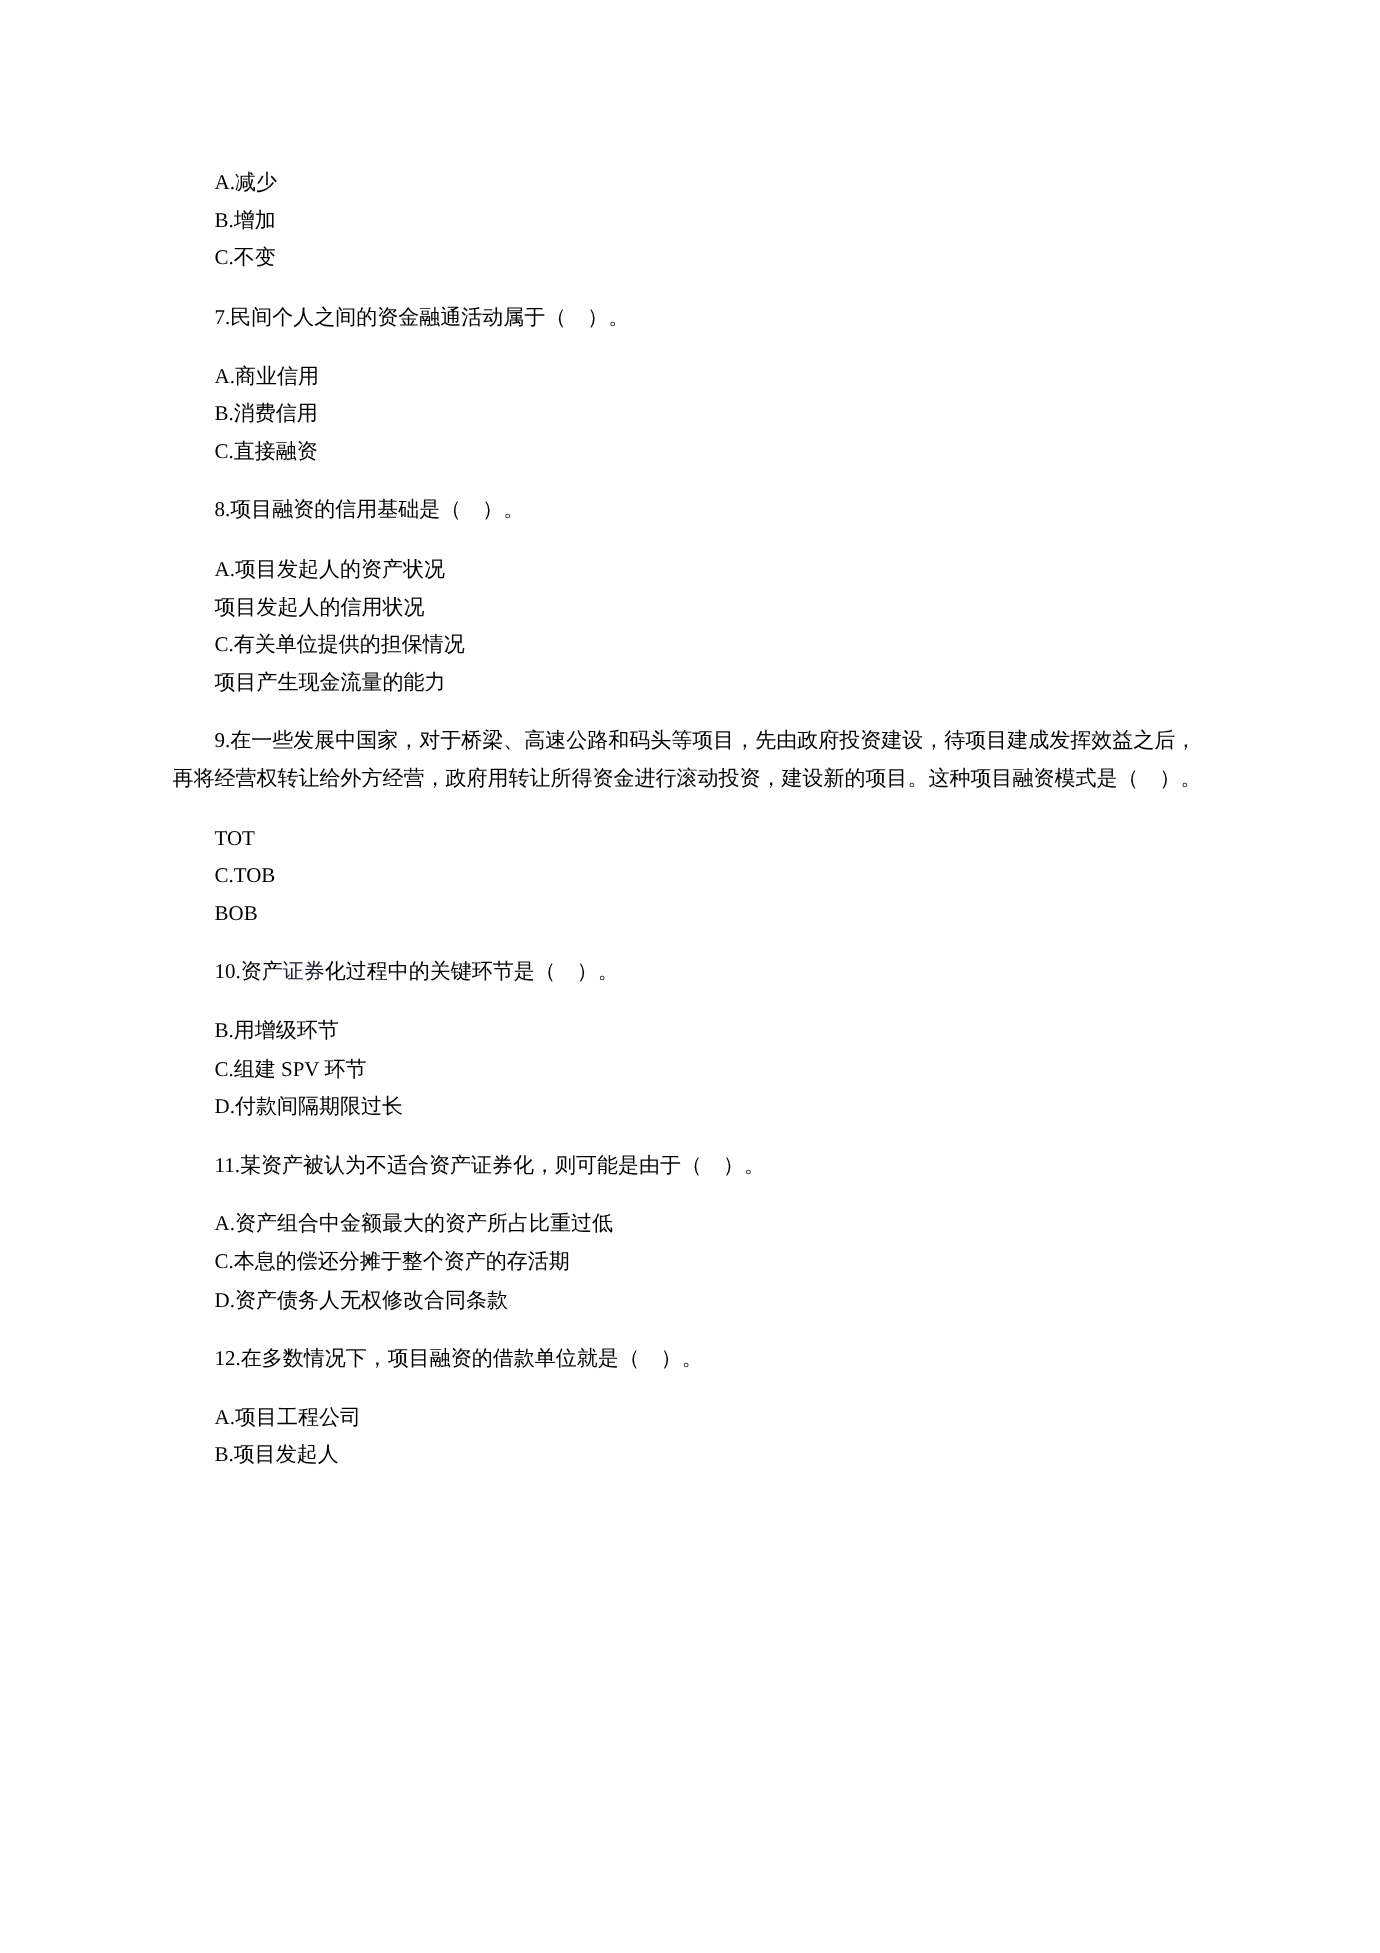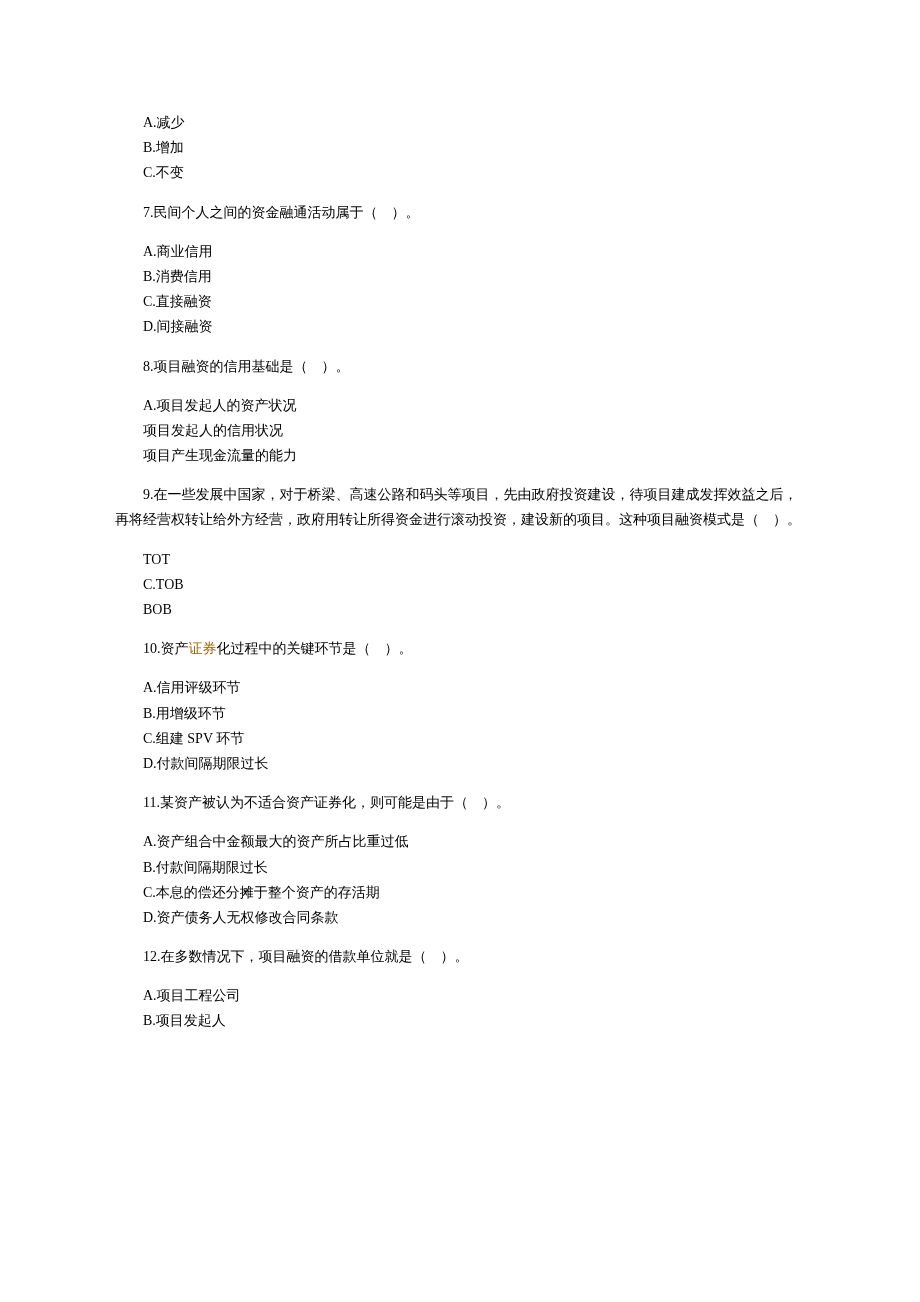--- a/index.html
+++ b/index.html
@@ -17,84 +17,82 @@
     box-sizing: border-box;
     padding: 110px 115px 80px 115px;
   }
   .indent {
     text-indent: 2em;
   }
   .spacer {
     height: 14px;
   }
   .link {
-    color: #a16207;
+    color: #0f172a;
   }
 </style>
 </head>
 <body>
 
 <div class="page">
 
   <div class="indent">A.减少</div>
   <div class="indent">B.增加</div>
   <div class="indent">C.不变</div>
 
   <div class="spacer"></div>
 
   <div class="indent">7.民间个人之间的资金融通活动属于（　）。</div>
 
   <div class="spacer"></div>
 
   <div class="indent">A.商业信用</div>
   <div class="indent">B.消费信用</div>
   <div class="indent">C.直接融资</div>
-  <div class="indent">D.间接融资</div>
 
   <div class="spacer"></div>
 
   <div class="indent">8.项目融资的信用基础是（　）。</div>
 
   <div class="spacer"></div>
 
   <div class="indent">A.项目发起人的资产状况</div>
   <div class="indent">项目发起人的信用状况</div>
+  <div class="indent">C.有关单位提供的担保情况</div>
   <div class="indent">项目产生现金流量的能力</div>
 
   <div class="spacer"></div>
 
   <div style="text-indent:2em;">9.在一些发展中国家，对于桥梁、高速公路和码头等项目，先由政府投资建设，待项目建成发挥效益之后，再将经营权转让给外方经营，政府用转让所得资金进行滚动投资，建设新的项目。这种项目融资模式是（　）。</div>
 
   <div class="spacer"></div>
 
   <div class="indent">TOT</div>
   <div class="indent">C.TOB</div>
   <div class="indent">BOB</div>
 
   <div class="spacer"></div>
 
   <div class="indent">
     <span>10.资产</span><span class="link">证券</span><span>化过程中的关键环节是（　）。</span>
   </div>
 
   <div class="spacer"></div>
 
-  <div class="indent">A.信用评级环节</div>
   <div class="indent">B.用增级环节</div>
   <div class="indent">C.组建 SPV 环节</div>
   <div class="indent">D.付款间隔期限过长</div>
 
   <div class="spacer"></div>
 
   <div class="indent">11.某资产被认为不适合资产证券化，则可能是由于（　）。</div>
 
   <div class="spacer"></div>
 
   <div class="indent">A.资产组合中金额最大的资产所占比重过低</div>
-  <div class="indent">B.付款间隔期限过长</div>
   <div class="indent">C.本息的偿还分摊于整个资产的存活期</div>
   <div class="indent">D.资产债务人无权修改合同条款</div>
 
   <div class="spacer"></div>
 
   <div class="indent">12.在多数情况下，项目融资的借款单位就是（　）。</div>
 
   <div class="spacer"></div>
 
   <div class="indent">A.项目工程公司</div>

